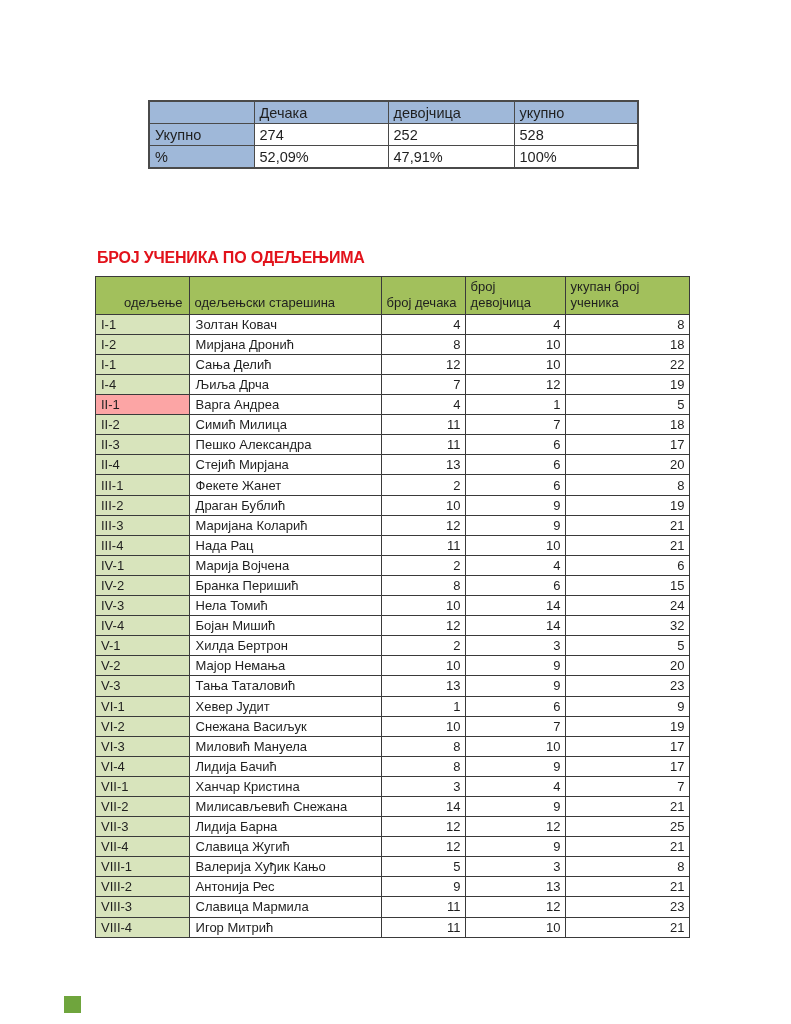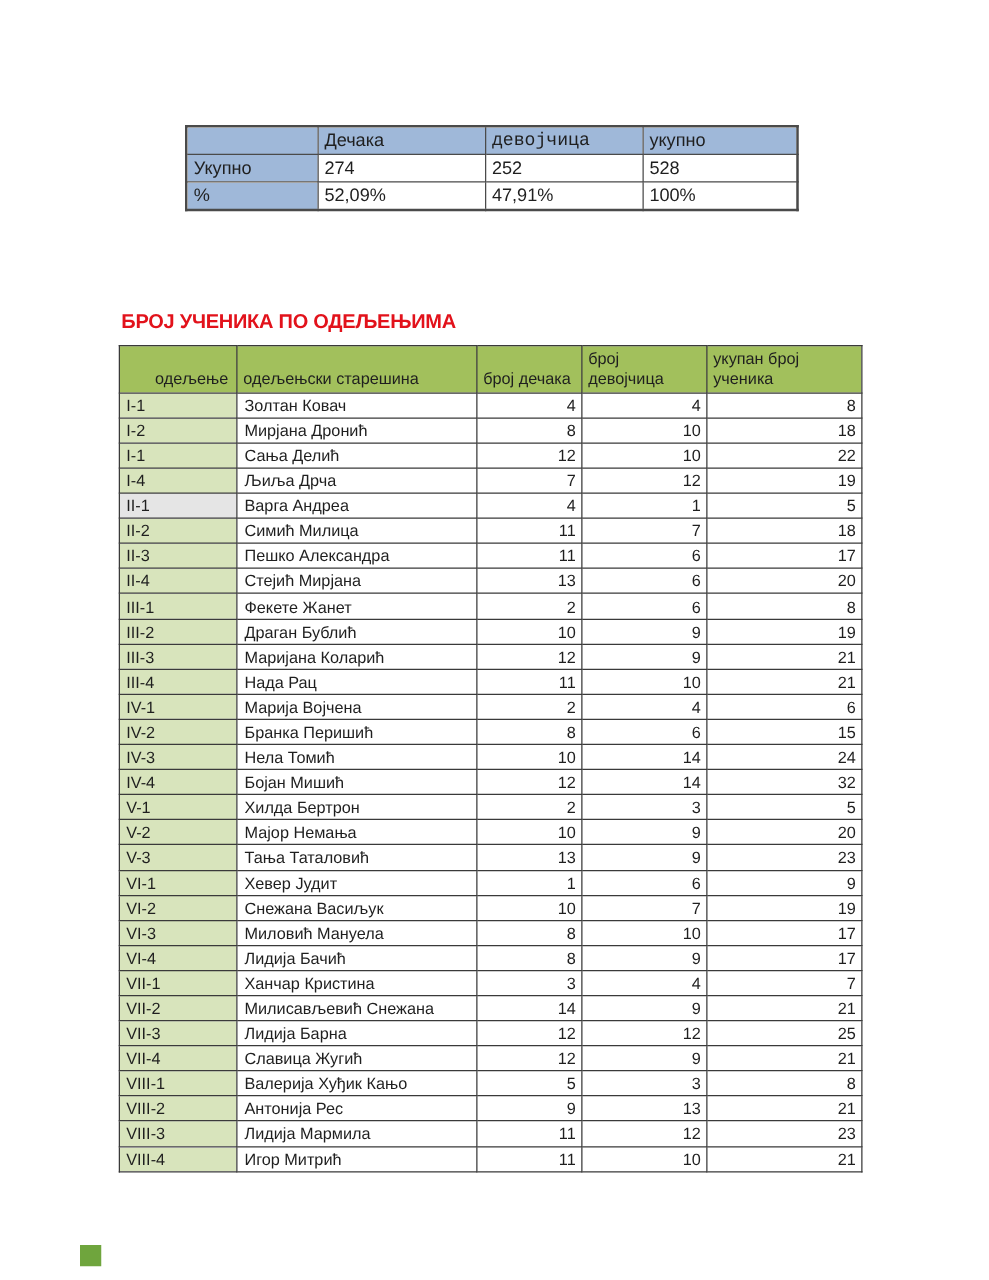--- a/index.html
+++ b/index.html
@@ -96,21 +96,21 @@
     <colgroup>
       <col style="width:105px">
         <col style="width:134px">
         <col style="width:126px">
         <col style="width:124px">
     </colgroup>
     <tbody>
       <tr>
         <th class="blue" style="background: rgb(159, 184, 217);"></th>
         <th class="blue" style="background: rgb(159, 184, 217);">Дечака</th>
-        <th class="blue" style="background: rgb(159, 184, 217); font-family: Liberation Mono, monospace;">девојчица</th>
+        <th class="blue" style="background: rgb(159, 184, 217);">девојчица</th>
         <th class="blue" style="background: rgb(159, 184, 217);">укупно</th>
       </tr>
       <tr>
         <td class="blue" style="background: rgb(159, 184, 217);">Укупно</td>
         <td>274</td>
         <td>252</td>
         <td>528</td>
       </tr>
       <tr>
         <td class="blue" style="background: rgb(159, 184, 217);">%</td>
@@ -163,21 +163,21 @@
           <td class="num">22</td>
         </tr>
         <tr>
           <td class="klass" style="background: rgb(216, 228, 188);">I-4</td>
           <td class="name">Љиља Дрча</td>
           <td class="num">7</td>
           <td class="num">12</td>
           <td class="num">19</td>
         </tr>
         <tr>
-          <td class="klass" style="background: #e5e5e5;">II-1</td>
+          <td class="klass" style="background: #fca5a5;">II-1</td>
           <td class="name">Варга Андреа</td>
           <td class="num">4</td>
           <td class="num">1</td>
           <td class="num">5</td>
         </tr>
         <tr>
           <td class="klass" style="background: rgb(216, 228, 188);">II-2</td>
           <td class="name">Симић Милица</td>
           <td class="num">11</td>
           <td class="num">7</td>
@@ -339,21 +339,21 @@
         </tr>
         <tr>
           <td class="klass" style="background: rgb(216, 228, 188);">VIII-2</td>
           <td class="name">Антонија Рес</td>
           <td class="num">9</td>
           <td class="num">13</td>
           <td class="num">21</td>
         </tr>
         <tr>
           <td class="klass" style="background: rgb(216, 228, 188);">VIII-3</td>
-          <td class="name">Лидија Мармила</td>
+          <td class="name">Славица Мармила</td>
           <td class="num">11</td>
           <td class="num">12</td>
           <td class="num">23</td>
         </tr>
         <tr>
           <td class="klass" style="background: rgb(216, 228, 188);">VIII-4</td>
           <td class="name">Игор Митрић</td>
           <td class="num">11</td>
           <td class="num">10</td>
           <td class="num">21</td>

